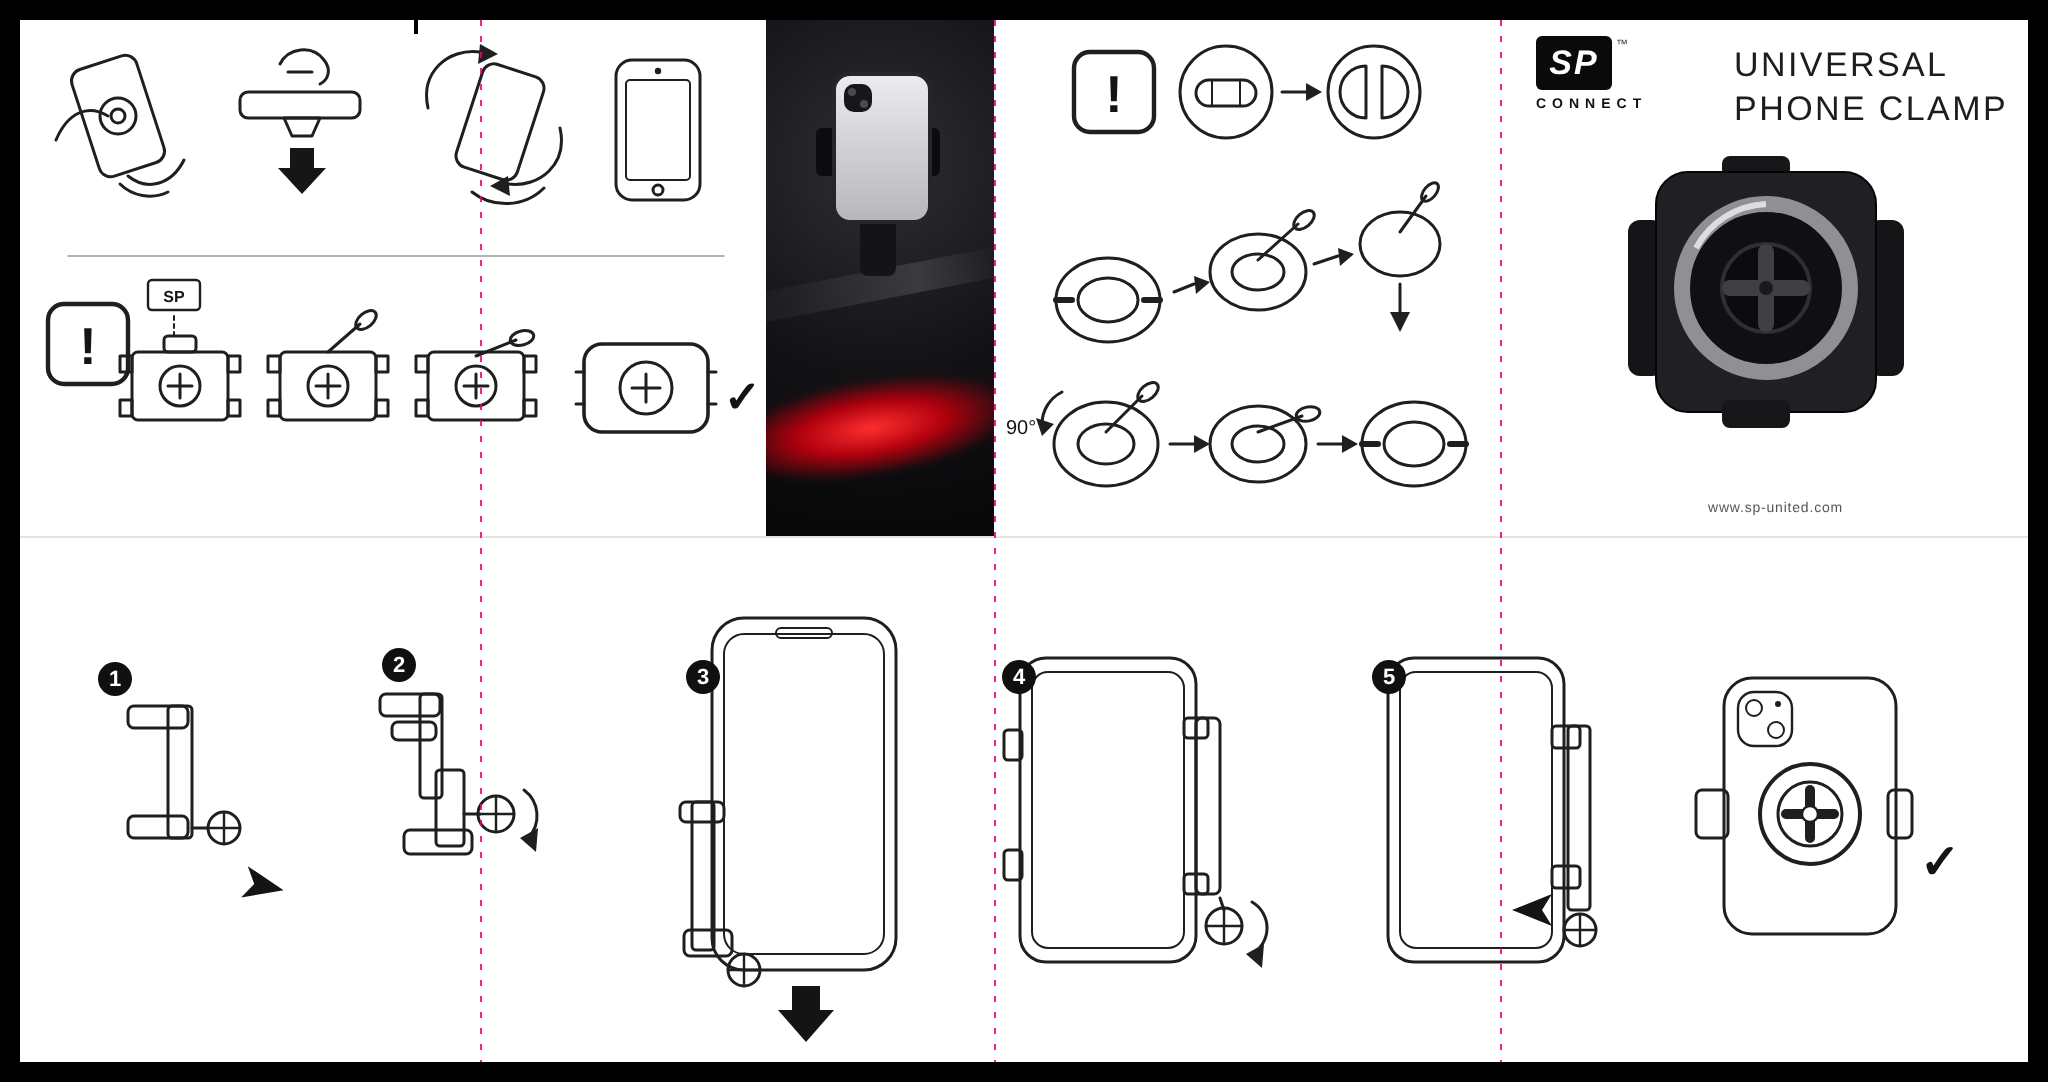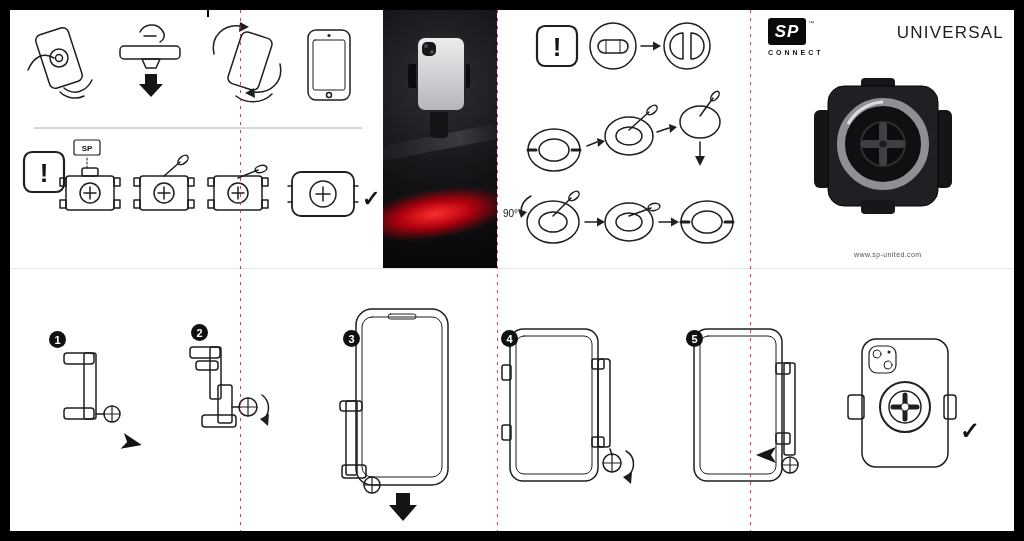--- a/index.html
+++ b/index.html
@@ -237,20 +237,21 @@
     </div>
 
     <div class="panel panel-d">
       <div class="logo-box">
         <span>SP</span>
       </div>
       <div class="logo-tm">™</div>
       <div class="logo-sub">CONNECT</div>
       <div class="cover-title">
         <div>UNIVERSAL</div>
+        <div>PHONE CLAMP</div>
       </div>
 
       <svg class="product-svg" width="170" height="165" viewBox="0 0 170 165">
         <rect x="63" y="2" width="34" height="16" rx="4" fill="#17171a"></rect>
         <rect x="16" y="34" width="18" height="78" rx="6" fill="#151518"></rect>
         <rect x="136" y="34" width="18" height="78" rx="6" fill="#151518"></rect>
         <rect x="30" y="10" width="110" height="120" rx="16" fill="#202024" stroke="#050506"></rect>
         <rect x="63" y="124" width="34" height="14" rx="4" fill="#17171a"></rect>
         <circle cx="85" cy="68" r="42" fill="#101013" stroke="#8f8f96" stroke-width="8"></circle>
         <path d="M50,48 A42,42 0 0 1 85,26" stroke="#dcdce2" stroke-width="3" fill="none"></path>

